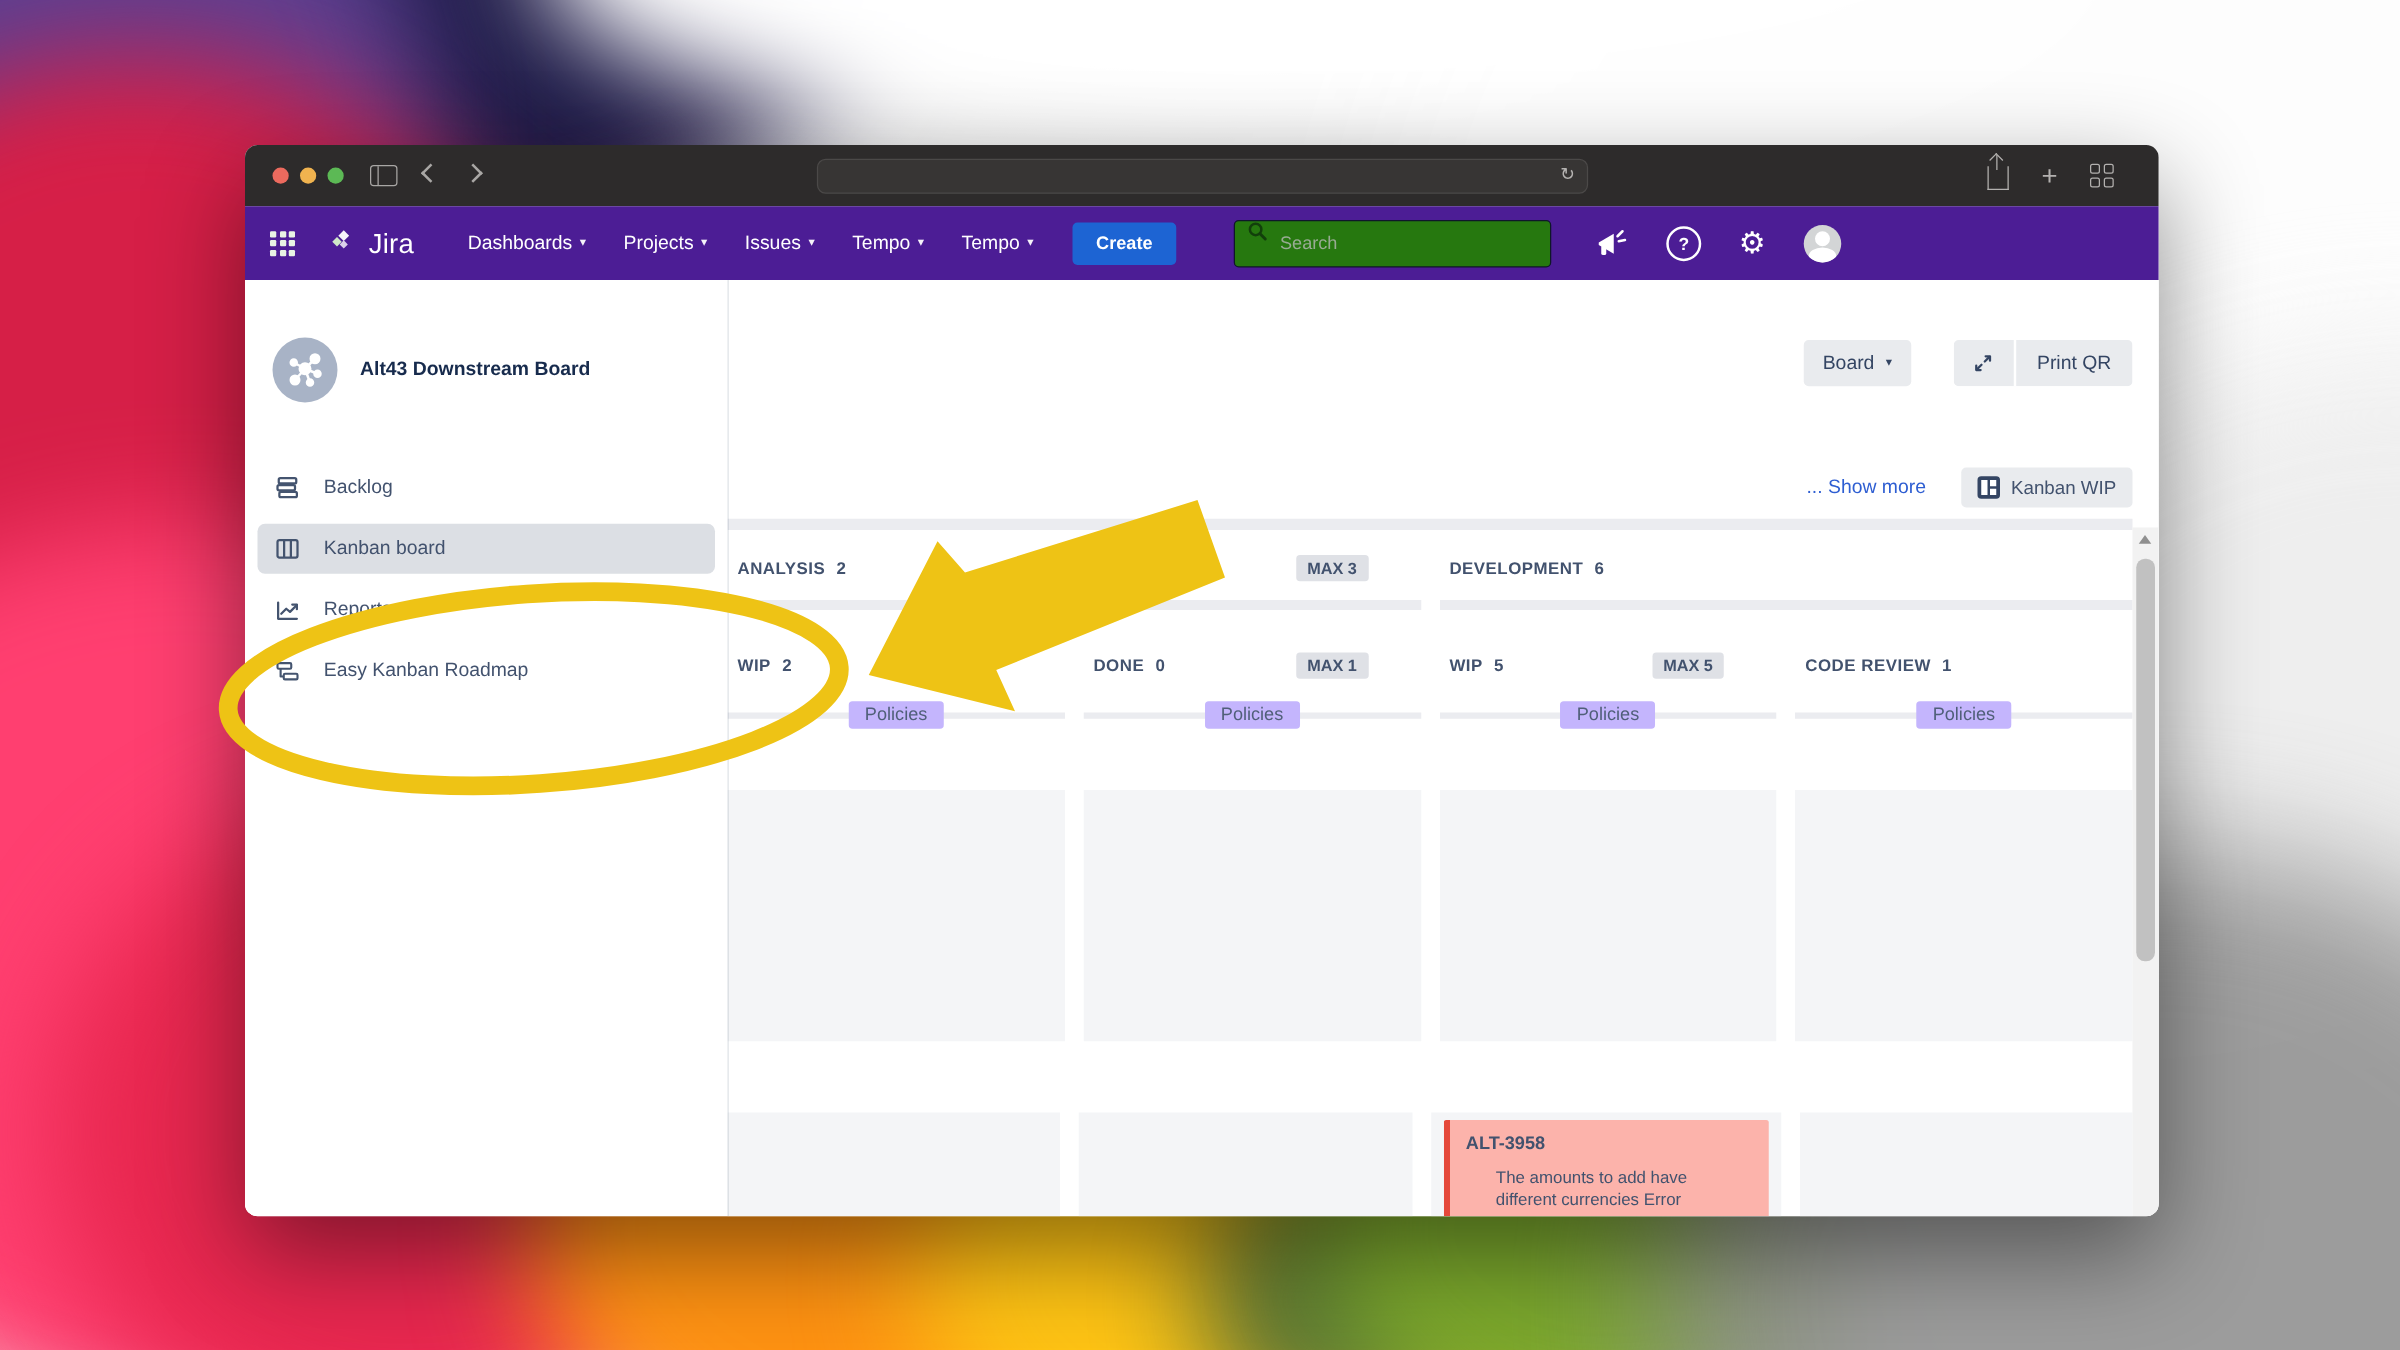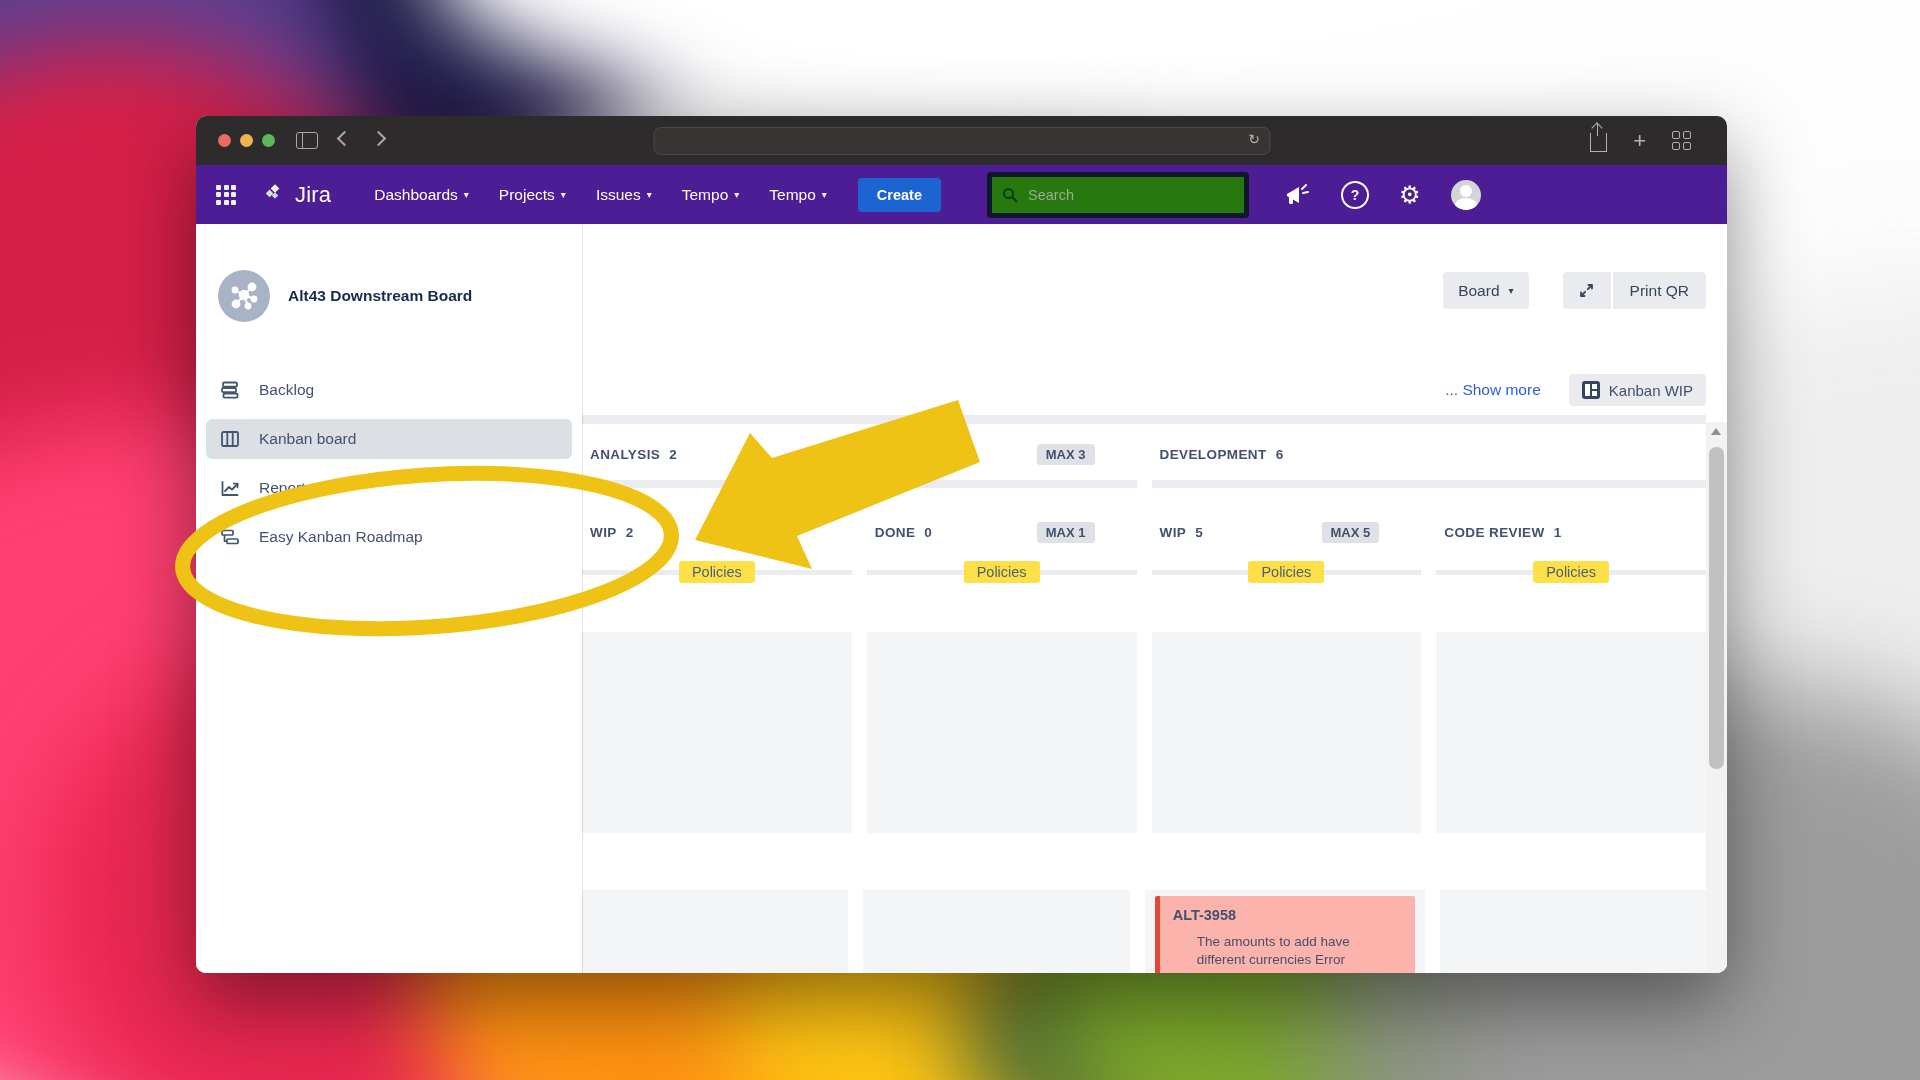--- a/index.html
+++ b/index.html
@@ -45,21 +45,21 @@
   .grid4 span{border:1.6px solid #b3b1af;border-radius:2px;}
   
   .navbar{position:relative;height:59px;background:#4c1d95;display:flex;align-items:center;color:#fff;}
   .appgrid{margin-left:20px;display:grid;grid-template-columns:repeat(3,5px);grid-template-rows:repeat(3,5px);gap:2.5px;}
   .appgrid span{background:#e8f3e4;border-radius:1px;}
   .brand{display:flex;align-items:center;gap:7px;margin-left:26px;margin-right:28px;}
   .brand-name{font-size:22px;font-weight:400;letter-spacing:.2px;}
   .menu{display:flex;align-items:center;gap:6px;padding:10px 15px;font-size:15.5px;cursor:pointer;}
   .caret{font-size:10px;opacity:.95;}
   .create-btn{margin-left:16px;background:#1d64d3;color:#fff;font-size:14.5px;font-weight:bold;padding:9px 19px;border-radius:4px;border:none;cursor:pointer;font-family:"Liberation Sans",sans-serif;}
-  .searchbox{margin-left:46px;display:flex;align-items:center;width:232px;height:36px;background:#26780f;border:5px solid #0f172a;border-radius:4px;padding:0 10px;gap:8px;}
+  .searchbox{margin-left:46px;display:flex;width:232px;height:36px;background:#26780f;border:1px solid #0f172a;border-radius:4px;padding:0 10px;gap:8px;}
   .searchbox input{flex:1;background:transparent;border:none;outline:none;color:#e4efe1;font-size:14.5px;font-family:"Liberation Sans",sans-serif;}
   .searchbox input::placeholder{color:#98ab93;}
   .nav-right{display:flex;align-items:center;gap:30px;margin-left:34px;}
   .help-ic{width:24px;height:24px;border:2.5px solid #fff;border-radius:50%;display:flex;align-items:center;justify-content:center;font-size:14px;font-weight:bold;color:#fff;}
   .gear-ic{font-size:24px;line-height:24px;color:#fff;}
   .nav-avatar{width:30px;height:30px;border-radius:50%;background:#d3d5d6;position:relative;overflow:hidden;}
   .nav-avatar::before{content:"";position:absolute;left:9px;top:5px;width:12px;height:12px;border-radius:50%;background:#fff;}
   .nav-avatar::after{content:"";position:absolute;left:4px;top:18px;width:22px;height:14px;border-radius:50%;background:#fff;}
   
   .content{position:relative;height:749px;background:#fff;overflow:hidden;}
@@ -84,21 +84,21 @@
   .groups{position:absolute;top:214px;left:386px;width:1124px;display:grid;grid-template-columns:1fr 1fr;gap:15px;}
   .group-hd{display:flex;align-items:center;height:32px;padding:0 8px;}
   .col-title{font-size:13.5px;font-weight:bold;color:#42526e;letter-spacing:.4px;}
   .col-count{font-size:13.5px;font-weight:bold;color:#42526e;margin-left:9px;}
   .max-badge{margin-left:auto;margin-right:34px;background:#dfe1e6;border-radius:3px;font-size:13px;font-weight:bold;color:#42526e;padding:3px 9px;}
   .group-bar{height:8px;background:#ebecf0;margin-top:10px;}
   .subcols{position:absolute;top:293px;left:386px;width:1124px;display:grid;grid-template-columns:repeat(4,1fr);gap:15px;}
   .sub-hd{display:flex;align-items:center;height:30px;padding:0 8px;}
   .policies{position:relative;height:22px;margin-top:14px;}
   .pline{position:absolute;left:0;right:0;top:9px;height:5px;background:#ebecf0;}
-  .ppill{position:absolute;left:50%;transform:translateX(-50%);top:0;height:22px;line-height:22px;background:#fde047;border-radius:3px;padding:0 13px;font-size:14.5px;color:#505f79;cursor:pointer;}
+  .ppill{position:absolute;left:50%;transform:translateX(-50%);top:0;height:22px;line-height:22px;background:#c4b5fd;border-radius:3px;padding:0 13px;font-size:14.5px;color:#505f79;cursor:pointer;}
   .cells{position:absolute;left:386px;width:1124px;display:grid;grid-template-columns:repeat(4,1fr);gap:15px;}
   .row1{top:408px;height:201px;}
   .row2{top:666px;bottom:0;}
   .cell{background:#f4f5f7;}
   .card{margin:6px 10px;background:#fcb3ab;border-left:5px solid #e5483a;border-radius:2px;padding:11px 13px;height:130px;cursor:pointer;}
   .card-key{font-size:14.5px;font-weight:bold;color:#42526e;}
   .card-summary{margin-top:10px;font-size:13.5px;line-height:1.3;color:#42526e;width:205px;margin-left:24px;}
   .vscroll{position:absolute;top:198px;bottom:0;left:1510px;width:21px;background:#f2f2f2;}
   .vs-arrow{position:absolute;top:6px;left:5px;width:0;height:0;border-left:5.5px solid transparent;border-right:5.5px solid transparent;border-bottom:7px solid #8f8f8f;}
   .vs-thumb{position:absolute;top:25px;left:3px;right:3px;height:322px;background:#c1c1c1;border-radius:7px;cursor:grab;}

